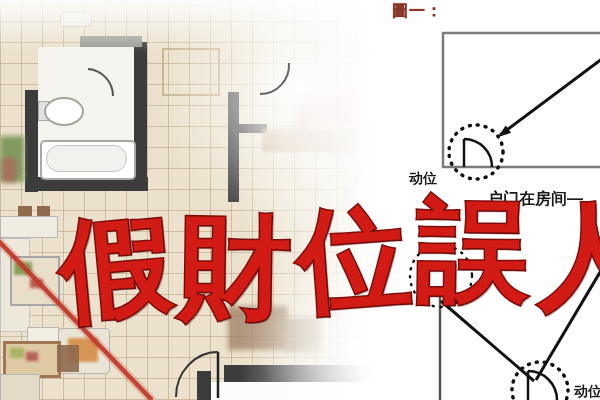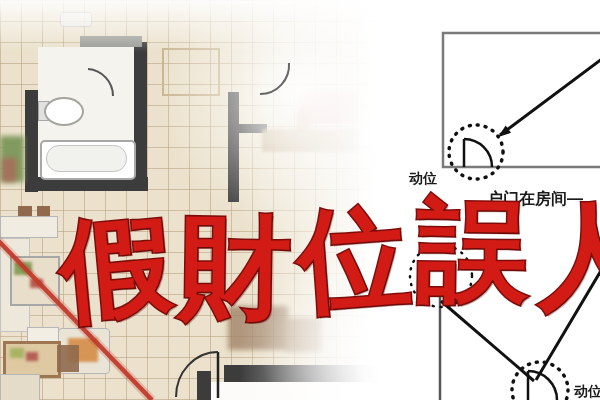--- a/index.html
+++ b/index.html
@@ -131,20 +131,21 @@
     <line x1="440" y1="296" x2="440" y2="400" stroke="#555" stroke-width="2.5"></line>
     <circle cx="441" cy="276" r="31" fill="none" stroke="#111" stroke-width="2.5" stroke-dasharray="1 7" stroke-linecap="round"></circle>
     <line x1="441" y1="301" x2="534" y2="381" stroke="#111" stroke-width="3"></line>
     <line x1="615" y1="247" x2="536" y2="380" stroke="#111" stroke-width="3"></line>
     <circle cx="540" cy="390" r="28" fill="none" stroke="#111" stroke-width="3.5" stroke-dasharray="1 7" stroke-linecap="round"></circle>
     <line x1="528" y1="371" x2="528" y2="400" stroke="#111" stroke-width="2.5"></line>
     <path d="M528,371 A29,29 0 0 1 557,400" fill="none" stroke="#111" stroke-width="2.5"></path>
     <text x="574" y="396" class="dlabel">动位</text>
   </svg>
 
+  <div class="figure-title">圖一：</div>
 
   <div class="headline">
     <span class="hc">假</span>
     <span class="hc">財</span>
     <span class="hc">位</span>
     <span class="hc">誤</span>
     <span class="hc">人</span>
   </div>
 
 </div>

